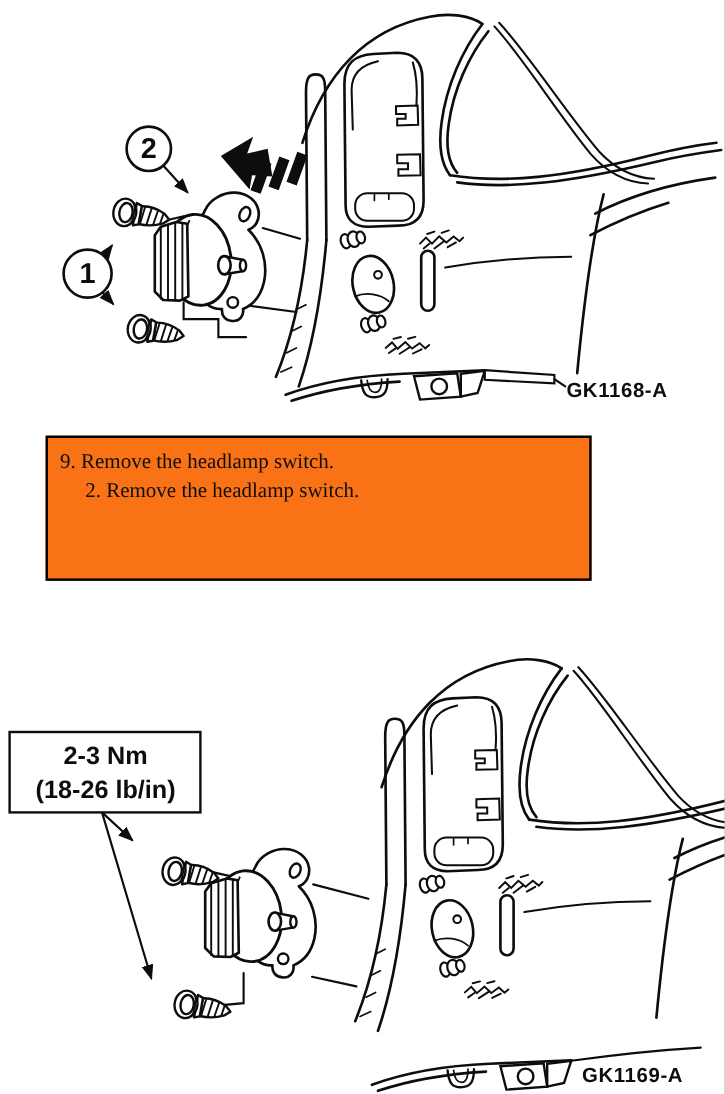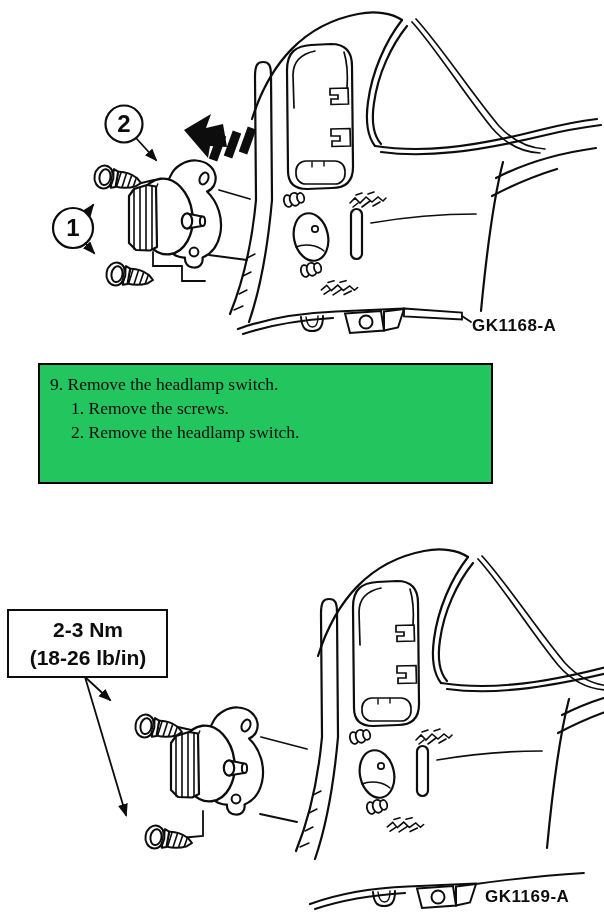--- a/index.html
+++ b/index.html
@@ -5,21 +5,21 @@
   html,body{margin:0;padding:0;background:#888;}
   .page{
     position:relative;width:604px;height:912px;background:#fff;
     font-family:"Liberation Sans",sans-serif;color:#0d0d0d;overflow:hidden;
   }
   .fig{position:absolute;left:0;}
   .fig-top{top:0;}
   .fig-bottom{top:530px;}
   .instruction-box{
     position:absolute;left:38px;top:363px;width:441px;height:105px;
-    border:2px solid #000;background:#22c55e;
+    border:2px solid #000;background:#f97316;
     font-family:"Liberation Serif",serif;font-size:17.5px;line-height:24px;
     padding:7px 0 5px 10px;
   }
   .instruction-box p{margin:0;}
   .instruction-box .substep{padding-left:21px;}
   .instruction-box .section-heading{margin-top:15px;letter-spacing:0.5px;}
   .fig-label{
     font-family:"Liberation Sans",sans-serif;font-weight:700;font-size:17px;
     fill:#0d0d0d;letter-spacing:0.5px;
   }
@@ -154,21 +154,20 @@
       <path class="ln" d="M84,242 L94,253" marker-end="url(#ah)"></path>
       <circle cx="73" cy="228" r="20" fill="#fff" stroke="#0d0d0d" stroke-width="2.2"></circle>
       <text class="callout-num" x="73" y="236">1</text>
     </g>
 
     <text class="fig-label" x="472" y="331">GK1168-A</text>
   </svg>
 
   <div class="instruction-box">
     <p class="step">9. Remove the headlamp switch.</p>
-    <p class="substep">1. Remove the screws.</p>
     <p class="substep">2. Remove the headlamp switch.</p>
   </div>
 
   <svg class="fig fig-bottom" width="604" height="382" viewBox="0 0 604 382">
 
     <g>
       <use href="#dash-main" transform="translate(66,7)"></use>
       <use href="#dash-rail" transform="translate(72,45)"></use>
       <path class="ln" d="M476,354 C512,349 550,345 584,343"></path>
     </g>

